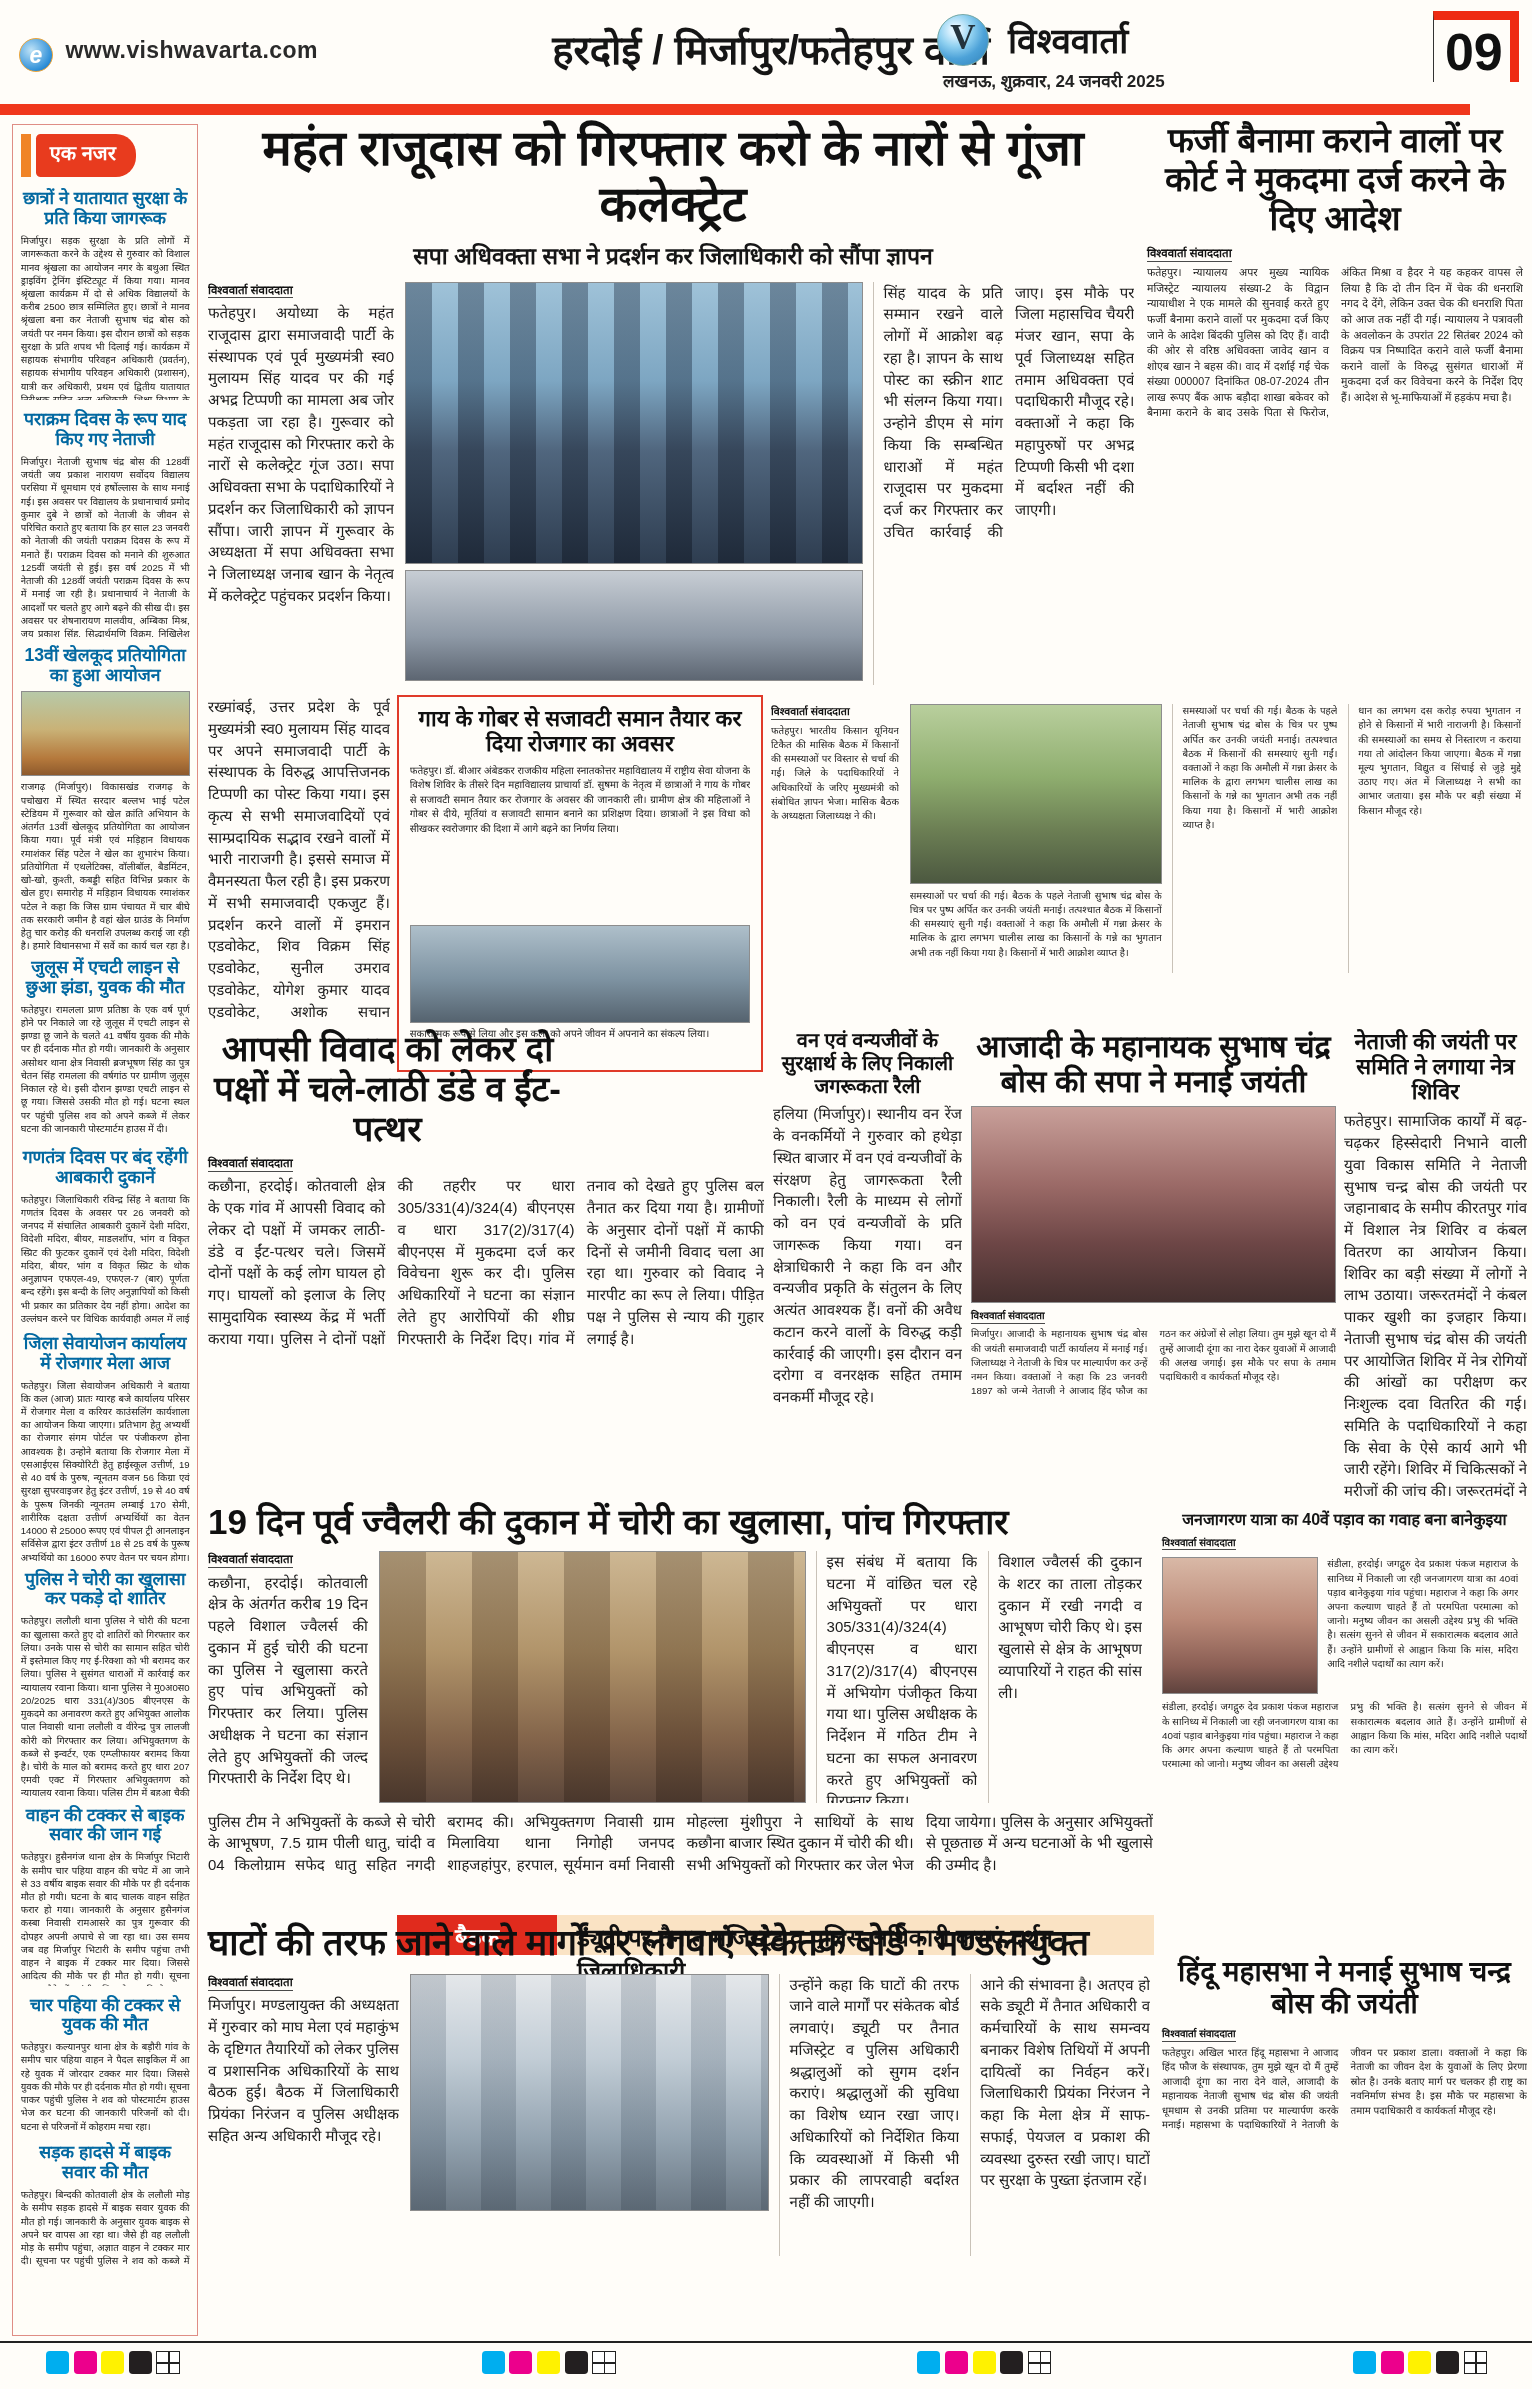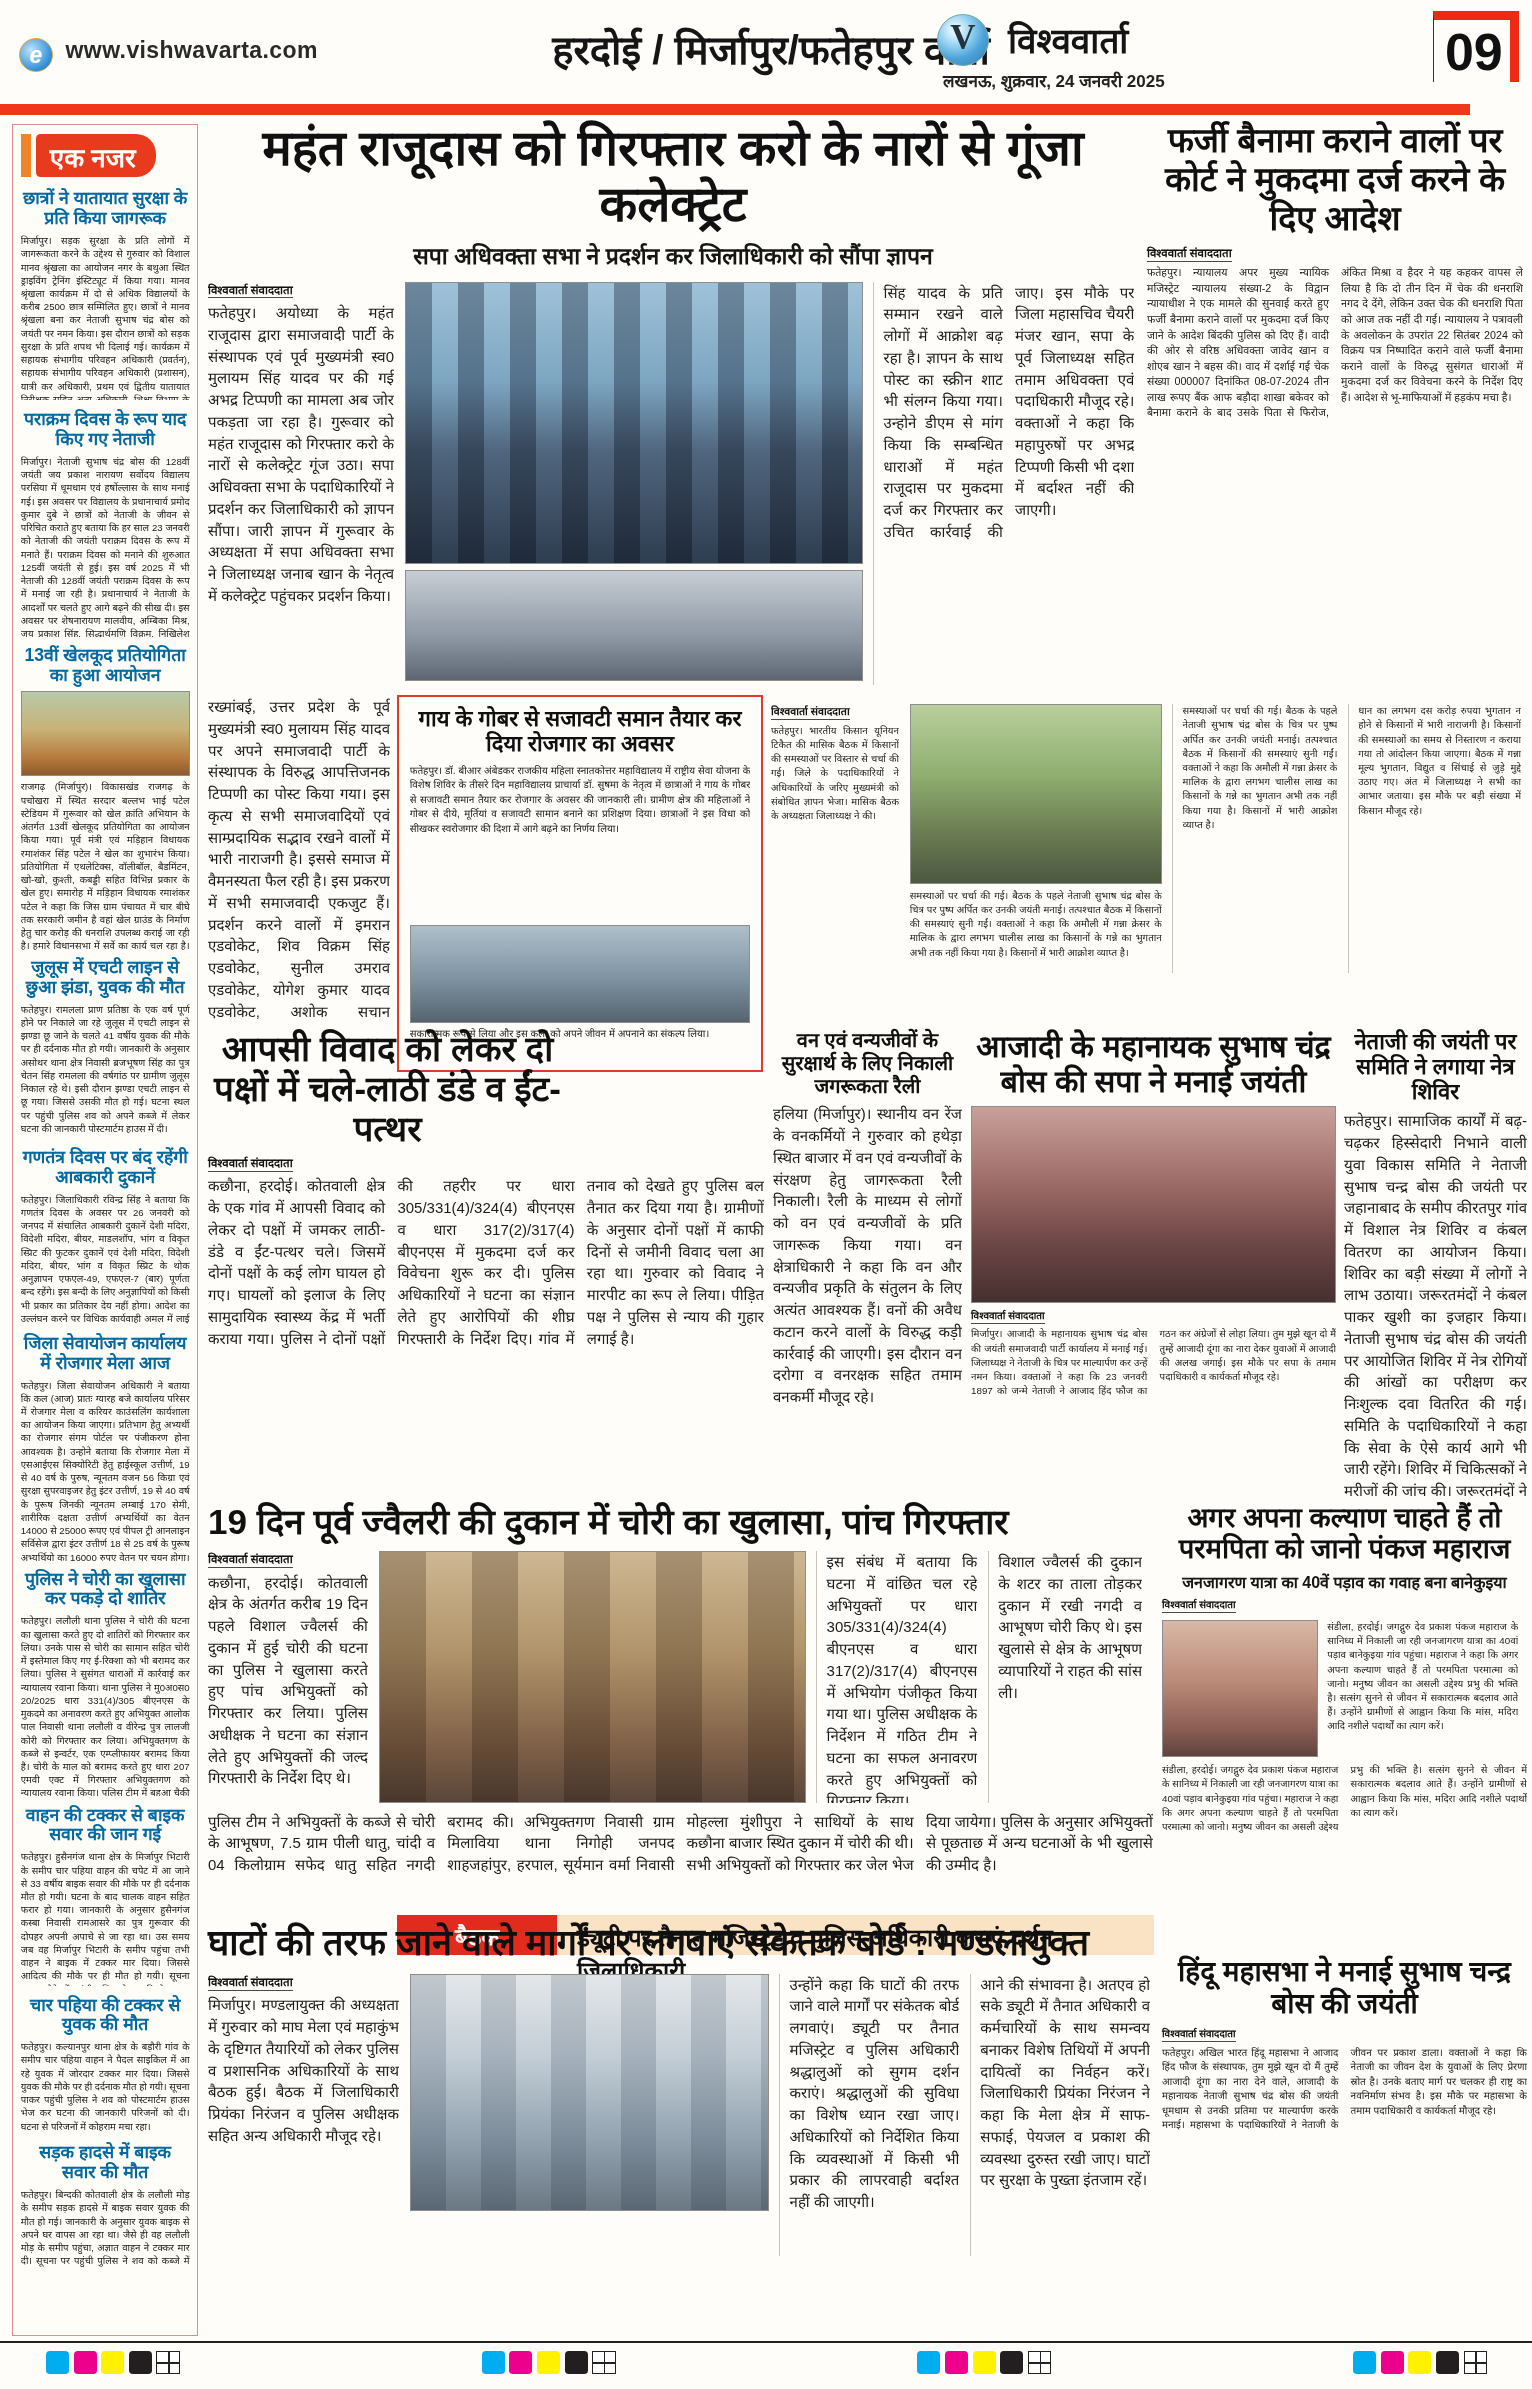--- a/index.html
+++ b/index.html
@@ -20,21 +20,21 @@
   .globe{display:inline-block;width:50px;height:50px;border-radius:50%;background:radial-gradient(circle at 35% 30%,#dff3ff 10%,#8fd0f0 35%,#4da2d8 60%,#2c7fb8),linear-gradient(120deg,#58b05a,#2f7fb5);vertical-align:middle;position:relative;border:0.8px solid #7aa;}
   .globe:after{content:"V";position:absolute;left:0;right:0;top:3.1px;text-align:center;font-family:"Liberation Serif",serif;font-weight:700;font-size:35px;color:#23323c;}
   .masthead{font-size:35px;font-weight:800;color:#141414;vertical-align:middle;margin-left:19px;}
   .dateline{font-size:17px;font-weight:700;color:#222;}
   .pageno{font-size:52px;font-weight:800;color:#101010;line-height:1;}
   .pagenobox{border-top:9.2px solid #ee2a12;border-right:9.2px solid #ee2a12;padding:6.1px 7.6px 4.6px 10.7px;border-left:1.5px solid #333;}
   
   .rail{border:1.5px solid #df8d85;background:#fffdf8;box-sizing:border-box;padding:9.2px 7.6px;}
   .eknajar-strip{display:flex;align-items:stretch;height:43px;margin-bottom:10.7px;}
   .eknajar-bar{width:10.7px;background:#f08427;margin-right:4.6px;}
-  .eknajar-box{background:#e83b1e;color:#fff;font-size:26px;font-weight:800;border-radius:4.6px 20px 20px 4.6px;padding:4.6px 20px 0 13.7px;}
+  .eknajar-box{background:#e83b1e;color:#fff;font-size:20px;font-weight:800;border-radius:4.6px 20px 20px 4.6px;padding:4.6px 20px 0 13.7px;}
   .rail-item{overflow:hidden;margin-bottom:6.9px;}
   .rail-item .rh{font-size:17.6px;font-weight:800;color:#0369a1;text-align:center;line-height:1.12;margin:1.5px 0 5.3px 0;}
   .rail-item .body{font-size:9.6px;line-height:1.38;}
   .tagrow{display:flex;align-items:stretch;}
   .tag{background:#e02b1d;color:#fff;font-weight:800;font-size:23px;text-align:center;padding:4.6px 0;width:160px;}
   .tagstrip{background:#fae3c4;flex:1;font-size:24px;font-weight:800;color:#111;padding:4.6px 0 0 20px;}
   .subhead{font-weight:800;color:#161616;text-align:center;}
   .colorbar{display:flex;justify-content:space-between;align-items:center;padding:7.6px 46px 0 46px;border-top:2.3px solid #222;}
   .cbgroup{display:flex;gap:4.6px;}
   .sq{width:23px;height:23px;border-radius:3.8px;}
@@ -199,21 +199,20 @@
         <div class="body" style="height:252px;padding-left:9.2px;">इस संबंध में बताया कि घटना में वांछित चल रहे अभियुक्तों पर धारा 305/331(4)/324(4) बीएनएस व धारा 317(2)/317(4) बीएनएस में अभियोग पंजीकृत किया गया था। पुलिस अधीक्षक के निर्देशन में गठित टीम ने घटना का सफल अनावरण करते हुए अभियुक्तों को गिरफ्तार किया।</div>
       </div>
       <div style="width:153px;overflow:hidden;" class="vrule">
         <div class="body" style="height:252px;padding-left:9.2px;">विशाल ज्वैलर्स की दुकान के शटर का ताला तोड़कर दुकान में रखी नगदी व आभूषण चोरी किए थे। इस खुलासे से क्षेत्र के आभूषण व्यापारियों ने राहत की सांस ली।</div>
       </div>
     </div>
     <div class="body cols4" style="height:82px;margin-top:7.6px;">पुलिस टीम ने अभियुक्तों के कब्जे से चोरी के आभूषण, 7.5 ग्राम पीली धातु, चांदी व 04 किलोग्राम सफेद धातु सहित नगदी बरामद की। अभियुक्तगण निवासी ग्राम मिलाविया थाना निगोही जनपद शाहजहांपुर, हरपाल, सूर्यमान वर्मा निवासी मोहल्ला मुंशीपुरा ने साथियों के साथ कछौना बाजार स्थित दुकान में चोरी की थी। सभी अभियुक्तों को गिरफ्तार कर जेल भेज दिया जायेगा। पुलिस के अनुसार अभियुक्तों से पूछताछ में अन्य घटनाओं के भी खुलासे की उम्मीद है।</div>
   </div>
 
   <div class="abs" style="left:1162px;top:1502px;width:365px;height:443px;">
-    <div class="hl" style="font-size:27.5px;">अगर अपना कल्याण चाहते हैं तो परमपिता को जानो पंकज महाराज</div>
     <div class="subhead" style="font-size:16px;margin-top:6.1px;">जनजागरण यात्रा का 40वें पड़ाव का गवाह बना बानेकुइया</div>
     <div style="margin-top:4.6px;"><span class="byline" style="font-size:10px;">विश्ववार्ता संवाददाता</span></div>
     <div style="display:flex;gap:9.2px;margin-top:3.1px;">
       <div class="photo" style="width:156px;height:137px;background:linear-gradient(180deg,#d9b8a6 0%,#bb8a78 45%,#8a5e54 80%,#5f433e 100%);"></div>
       <div class="body" style="width:191px;height:137px;font-size:9.8px;">संडीला, हरदोई। जगद्गुरु देव प्रकाश पंकज महाराज के सानिध्य में निकाली जा रही जनजागरण यात्रा का 40वां पड़ाव बानेकुइया गांव पहुंचा। महाराज ने कहा कि अगर अपना कल्याण चाहते हैं तो परमपिता परमात्मा को जानो। मनुष्य जीवन का असली उद्देश्य प्रभु की भक्ति है। सत्संग सुनने से जीवन में सकारात्मक बदलाव आते हैं। उन्होंने ग्रामीणों से आह्वान किया कि मांस, मदिरा आदि नशीले पदार्थों का त्याग करें।</div>
     </div>
     <div class="body cols2" style="height:115px;margin-top:6.1px;font-size:9.8px;">संडीला, हरदोई। जगद्गुरु देव प्रकाश पंकज महाराज के सानिध्य में निकाली जा रही जनजागरण यात्रा का 40वां पड़ाव बानेकुइया गांव पहुंचा। महाराज ने कहा कि अगर अपना कल्याण चाहते हैं तो परमपिता परमात्मा को जानो। मनुष्य जीवन का असली उद्देश्य प्रभु की भक्ति है। सत्संग सुनने से जीवन में सकारात्मक बदलाव आते हैं। उन्होंने ग्रामीणों से आह्वान किया कि मांस, मदिरा आदि नशीले पदार्थों का त्याग करें।</div>
   </div>
 
   <div class="abs tagrow" style="left:397px;top:1915px;width:757px;height:40px;">

